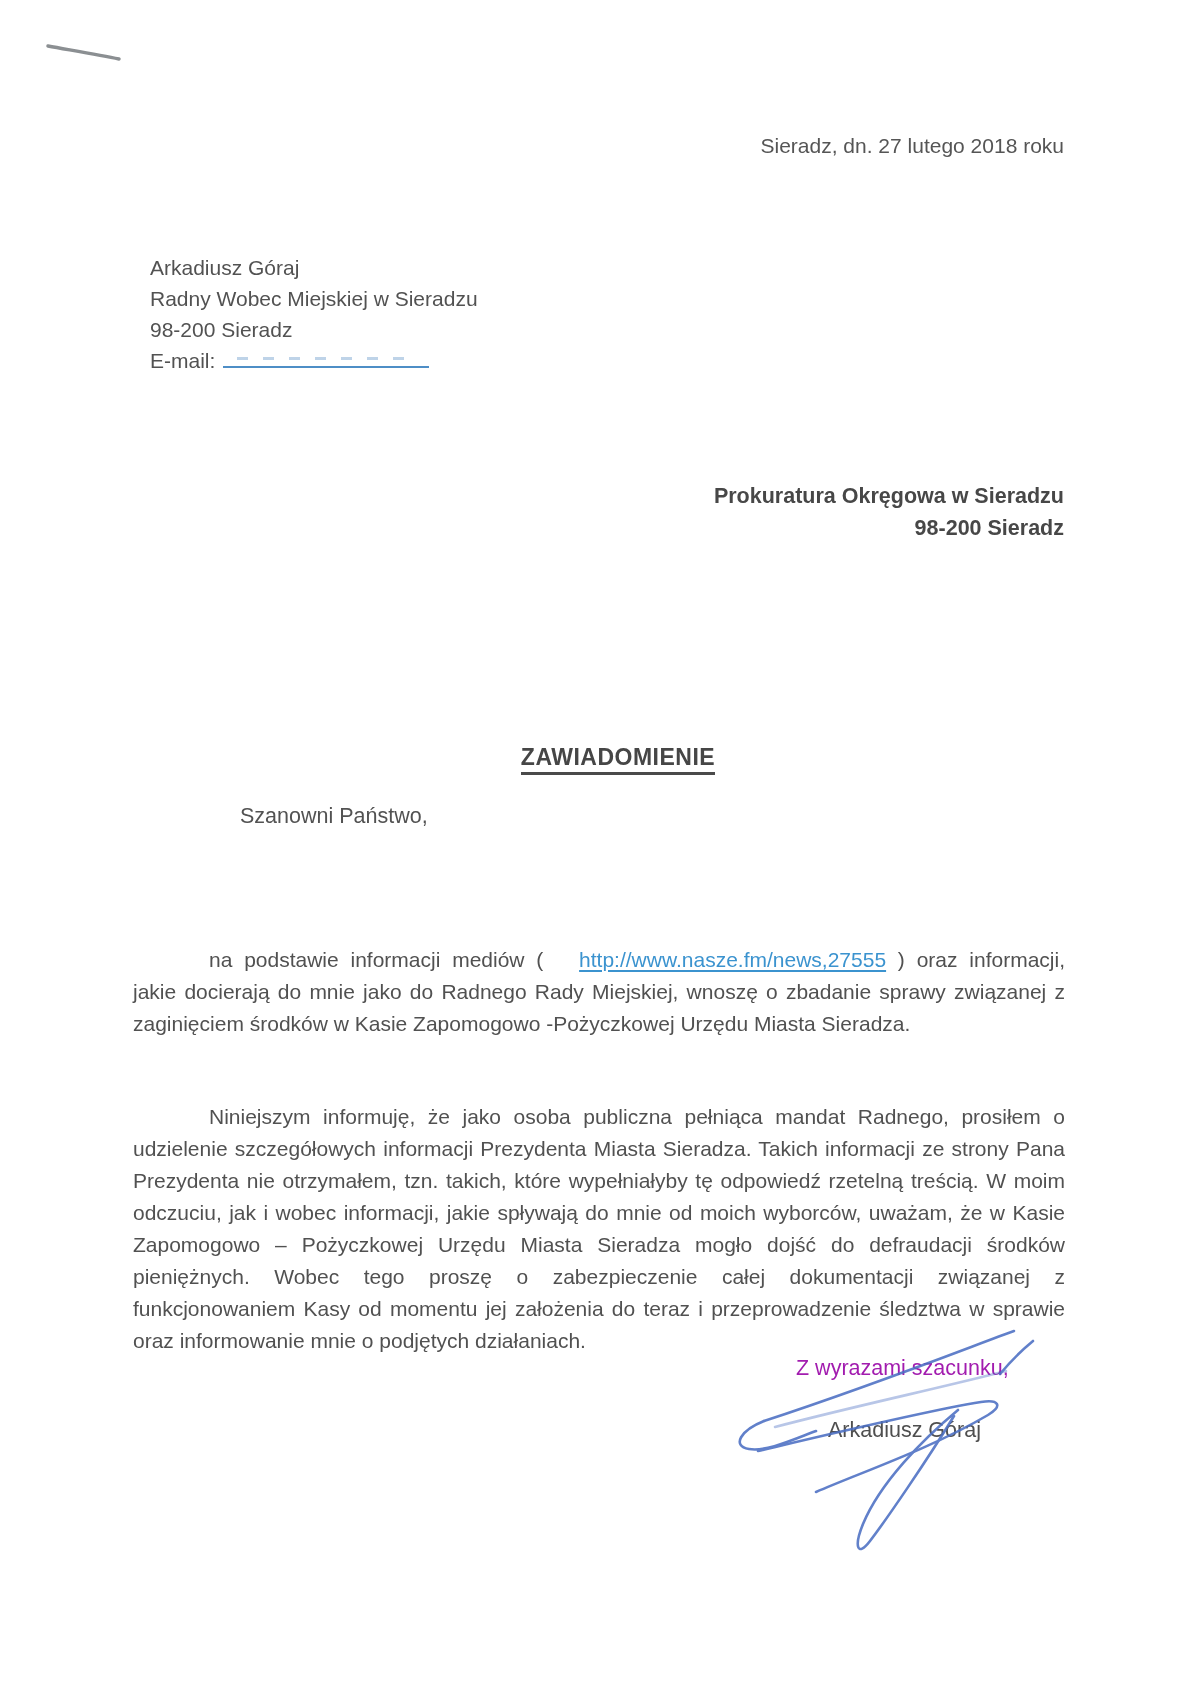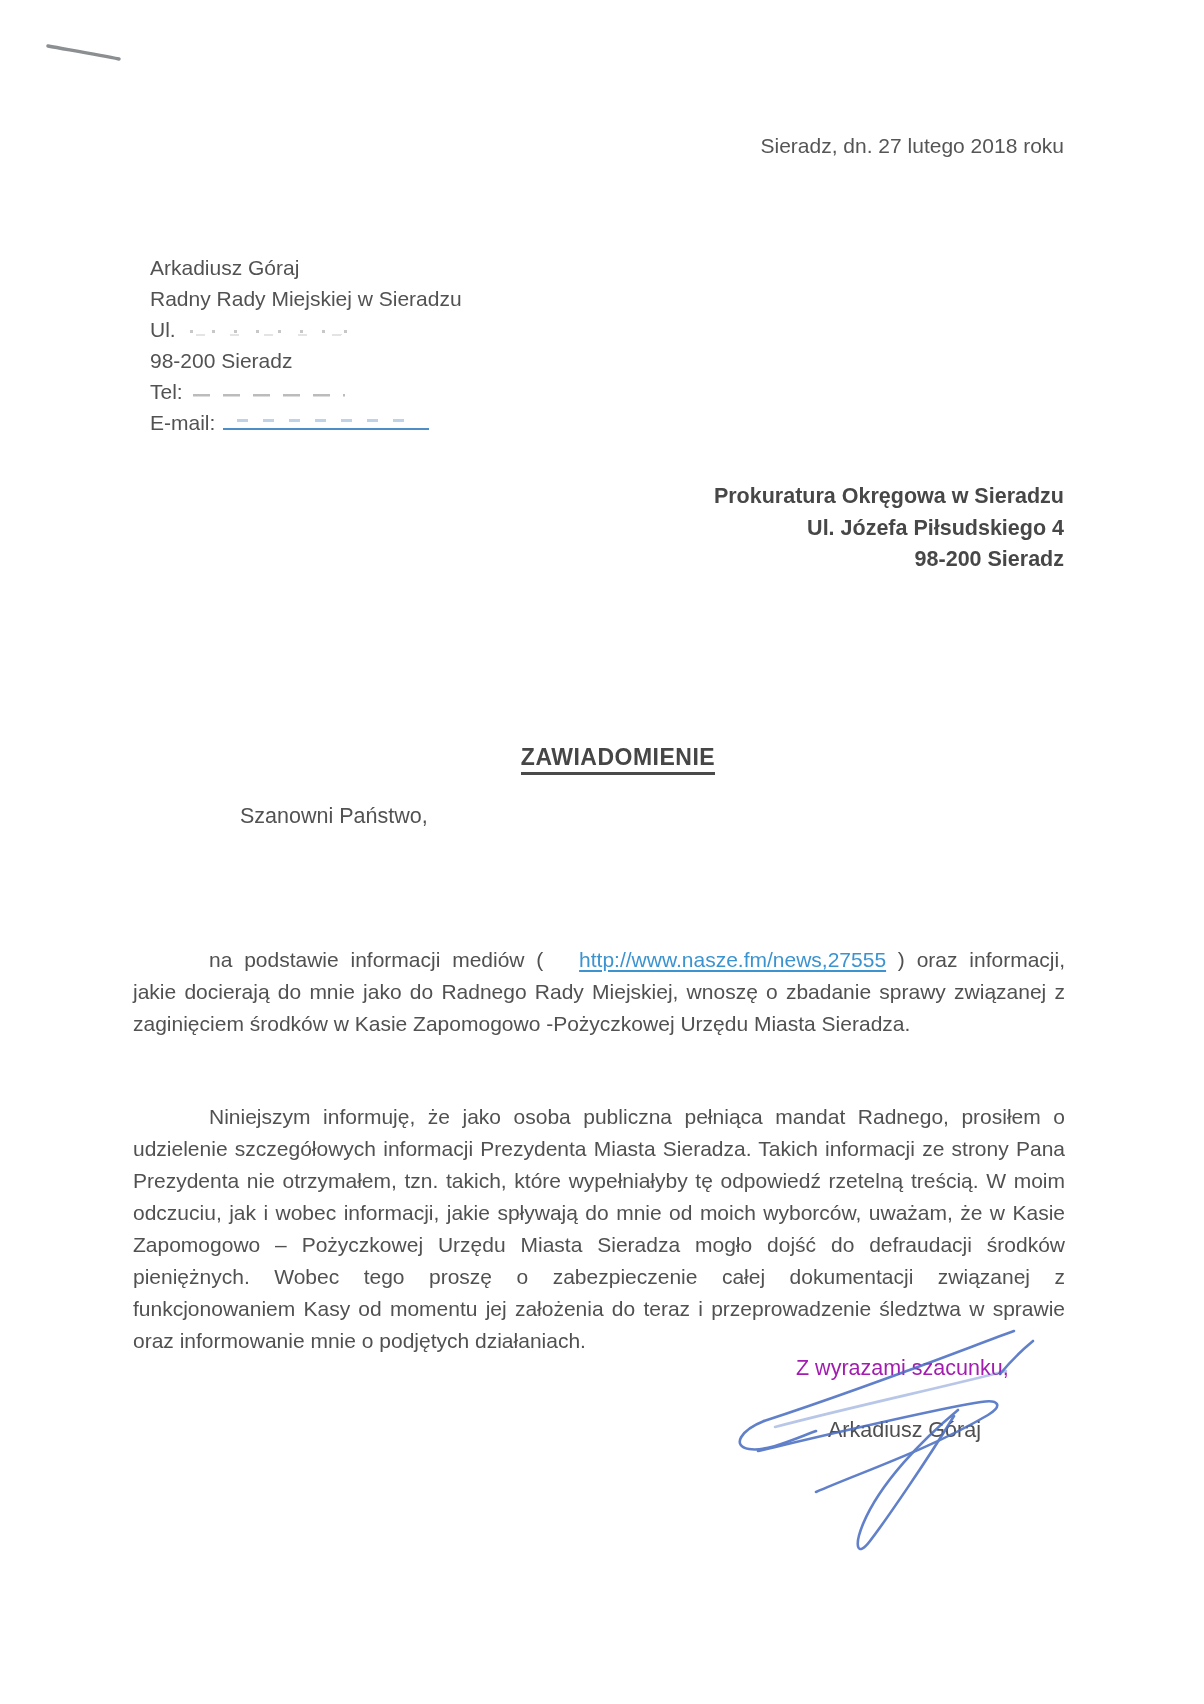--- a/index.html
+++ b/index.html
@@ -91,36 +91,29 @@
 <div class="page">
 
   <svg class="scan-artifact" width="200" height="120" viewBox="0 0 200 120">
     <path d="M48,46 C 70,50 100,55 119,59" stroke="#8b8f92" stroke-width="3.5" fill="none" stroke-linecap="round"></path>
   </svg>
 
   <div class="date-line">Sieradz, dn. 27 lutego 2018 roku</div>
 
   <div class="sender">
     <div class="row">Arkadiusz Góraj</div>
-    <div class="row">Radny Rady Miejskiej w Sieradzu</div>
-    <div class="row">
-      <span>Ul.</span><span class="remnant street"></span>
-    </div>
+    <div class="row">Radny Wobec Miejskiej w Sieradzu</div>
     <div class="row">98-200 Sieradz</div>
-    <div class="row">
-      <span>Tel:</span><span class="remnant phone"></span>
-    </div>
     <div class="row">
       <span>E-mail:</span><span class="email-wrap"><span class="remnant email"></span></span>
     </div>
   </div>
 
   <div class="recipient">
     <div>Prokuratura Okręgowa w Sieradzu</div>
-    <div>Ul. Józefa Piłsudskiego 4</div>
     <div>98-200 Sieradz</div>
   </div>
 
   <div class="heading-wrap">
     <span class="heading">ZAWIADOMIENIE</span>
   </div>
 
   <div class="salutation">Szanowni Państwo,</div>
 
   <div class="para p1">

